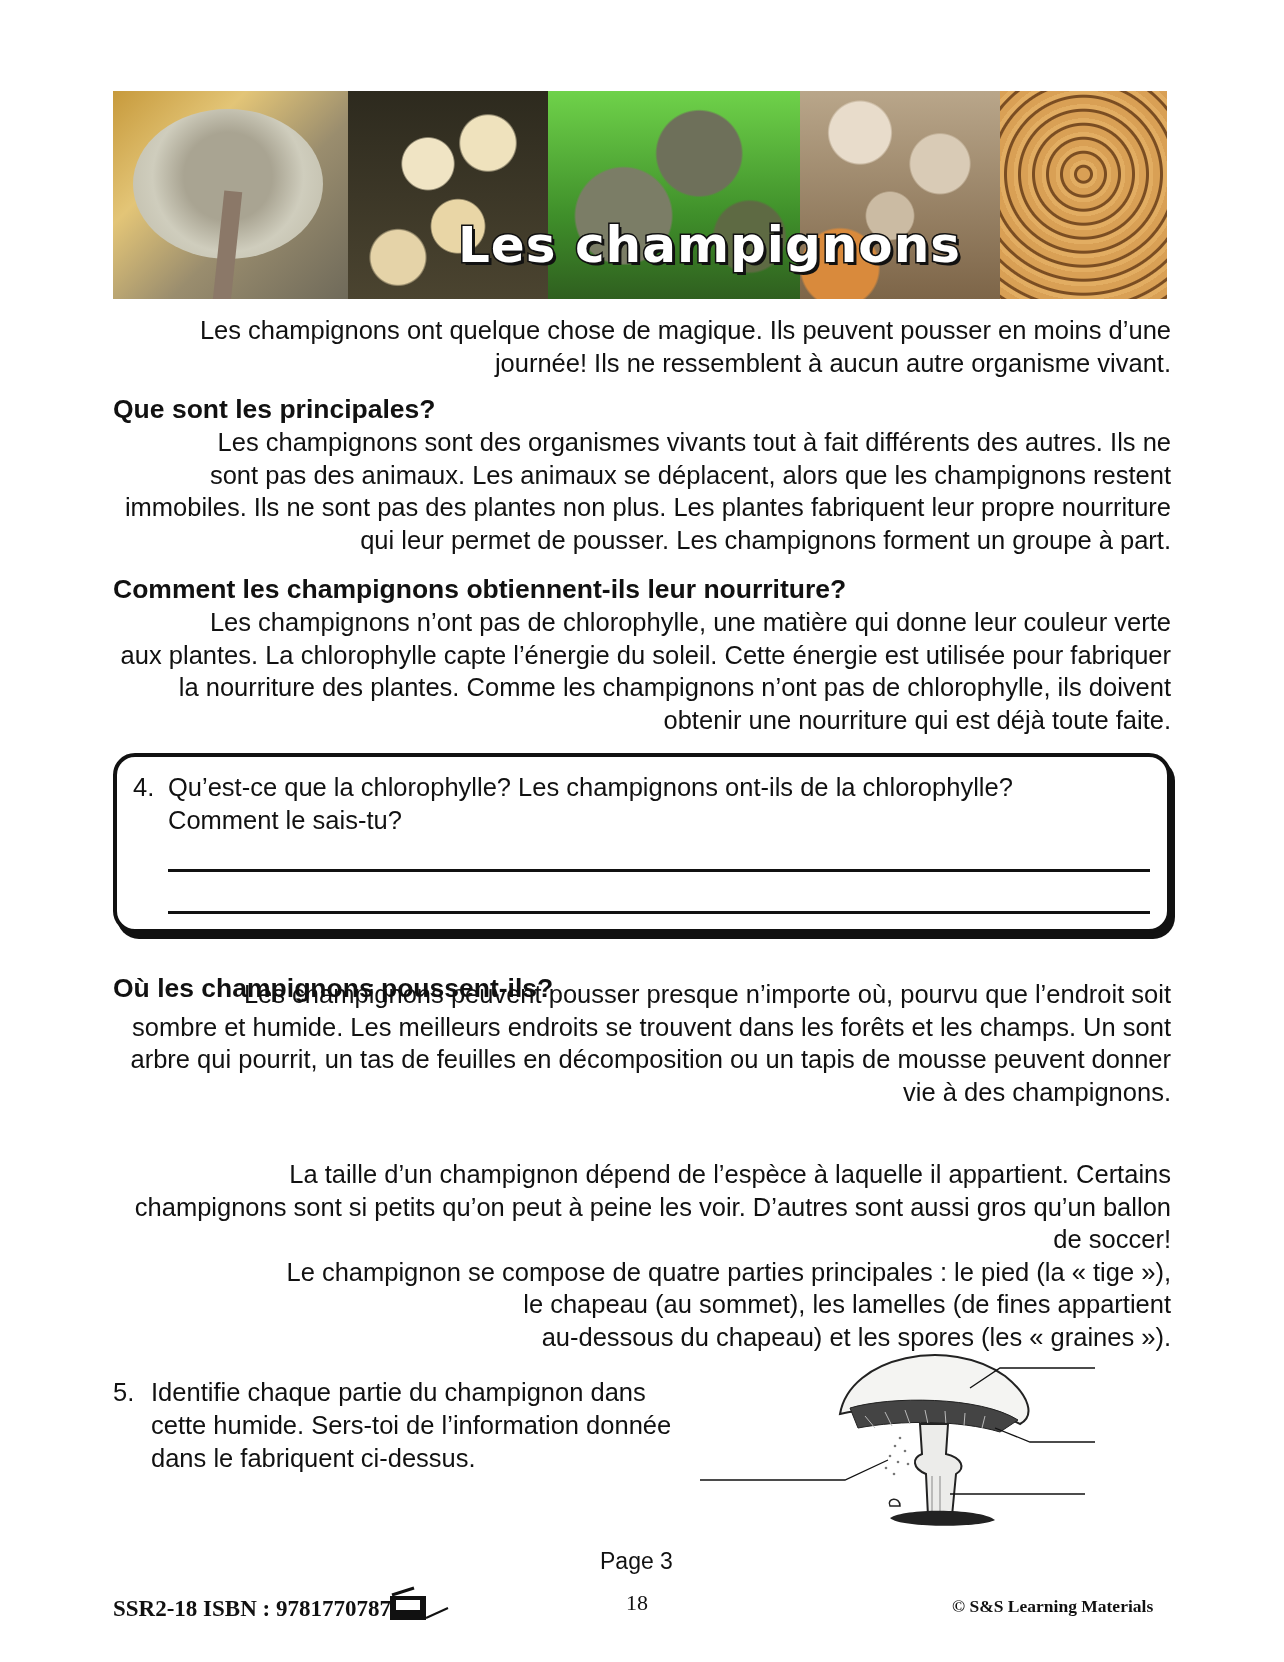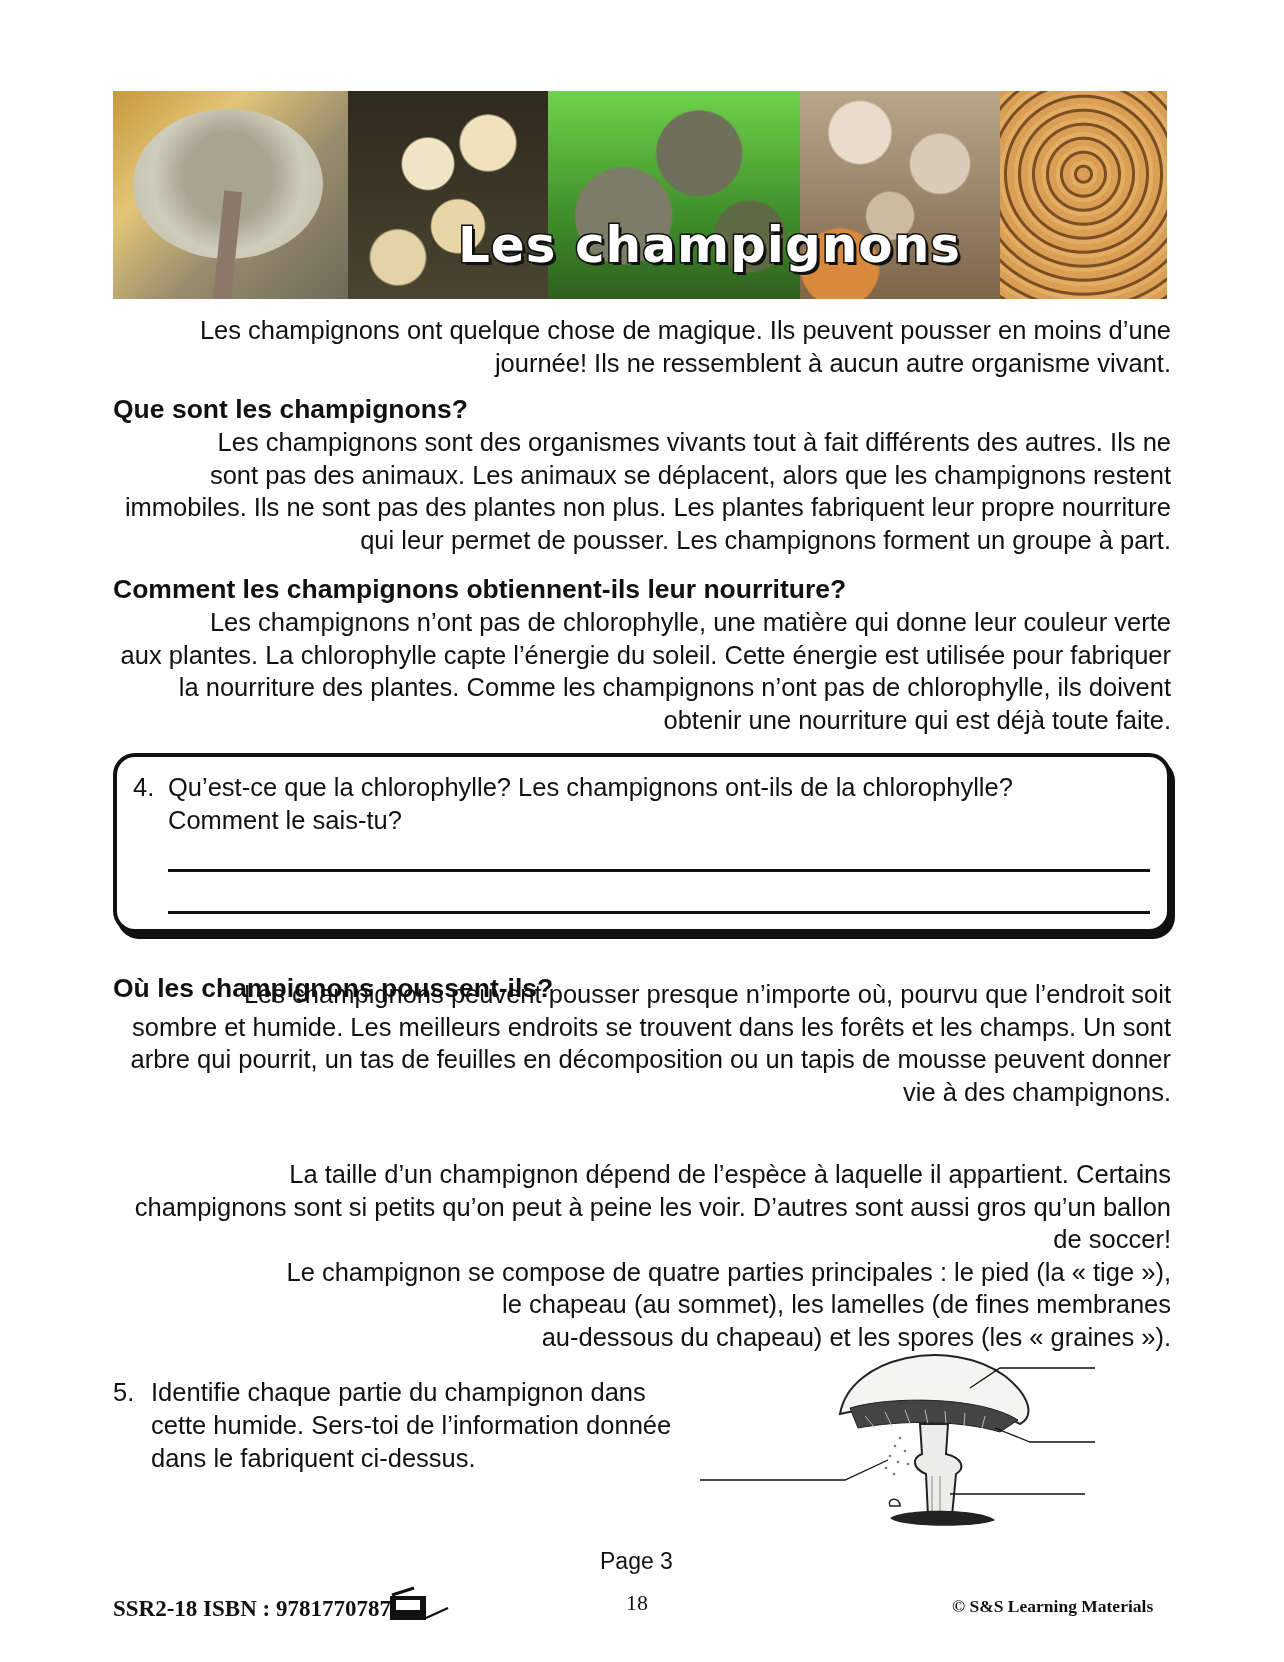--- a/index.html
+++ b/index.html
@@ -77,21 +77,21 @@
     <div class="panel p3"></div>
     <div class="panel p4"></div>
     <div class="panel p5"></div>
     <div class="banner-title">Les champignons</div>
   </div>
 
   <div class="txt" style="top:298px;">
     <p class="para">Les champignons ont quelque chose de magique. Ils peuvent pousser en moins d’une journée! Ils ne ressemblent à aucun autre organisme vivant.</p>
   </div>
 
-  <div class="heading" style="top:377px;">Que sont les champignons?</div>
+  <div class="heading" style="top:377px;">Que sont les principales?</div>
   <div class="txt" style="top:410px;">
     <p class="para">Les champignons sont des organismes vivants tout à fait différents des autres. Ils ne sont pas des animaux. Les animaux se déplacent, alors que les champignons restent immobiles. Ils ne sont pas des plantes non plus. Les plantes fabriquent leur propre nourriture qui leur permet de pousser. Les champignons forment un groupe à part.</p>
   </div>
 
   <div class="heading" style="top:557px;">Comment les champignons obtiennent-ils leur nourriture?</div>
   <div class="txt" style="top:590px;">
     <p class="para">Les champignons n’ont pas de chlorophylle, une matière qui donne leur couleur verte aux plantes. La chlorophylle capte l’énergie du soleil. Cette énergie est utilisée pour fabriquer la nourriture des plantes. Comme les champignons n’ont pas de chlorophylle, ils doivent obtenir une nourriture qui est déjà toute faite.</p>
   </div>
 
   <div class="qbox">
@@ -105,21 +105,21 @@
   </div>
 
   <div class="heading" style="top:928px;margin-top:28px;">Où les champignons poussent-ils?</div>
   <div class="txt" style="top:962px;">
     <p class="para">Les champignons peuvent pousser presque n’importe où, pourvu que l’endroit soit sombre et humide. Les meilleurs endroits se trouvent dans les forêts et les champs. Un sont arbre qui pourrit, un tas de feuilles en décomposition ou un tapis de mousse peuvent donner vie à des champignons.</p>
   </div>
 
   <div class="txt" style="top:1142px;">
     <p class="para">La taille d’un champignon dépend de l’espèce à laquelle il appartient. Certains champignons sont si petits qu’on peut à peine les voir. D’autres sont aussi gros qu’un ballon de soccer!</p>
     <p class="para" style="margin:0;">Le champignon se compose de quatre parties principales : le pied (la « tige »),</p>
-    <p class="para noindent">le chapeau (au sommet), les lamelles (de fines membranes</p>
+    <p class="para noindent">le chapeau (au sommet), les lamelles (de fines appartient</p>
     <p class="para noindent">au-dessous du chapeau) et les spores (les « graines »).</p>
   </div>
 
   <div class="q5num">5.</div>
   <div class="q5text">
     <div>Identifie chaque partie du champignon dans</div>
     <div>cette humide. Sers-toi de l’information donnée</div>
     <div>dans le fabriquent ci-dessus.</div>
   </div>
 

